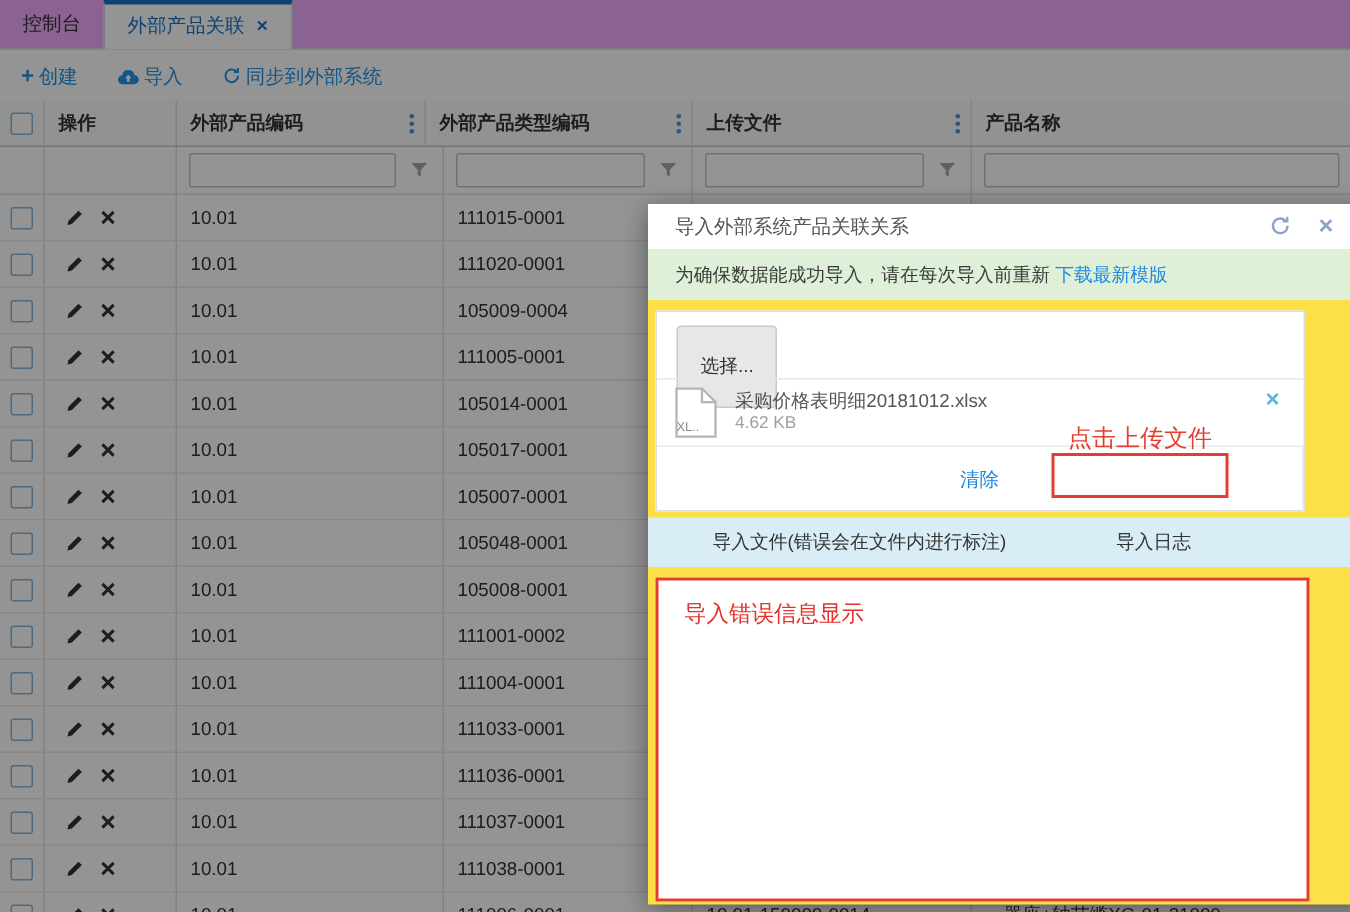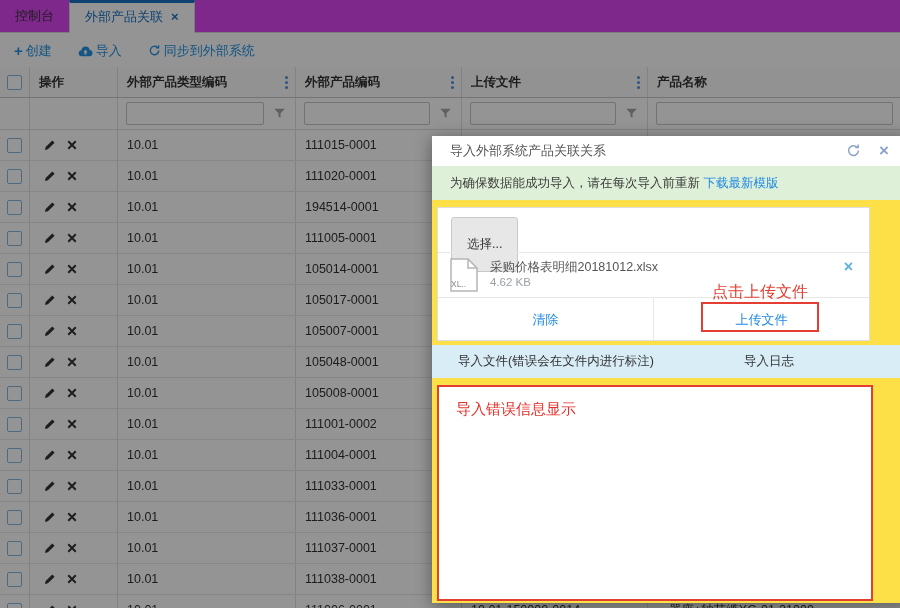--- a/index.html
+++ b/index.html
@@ -1,21 +1,21 @@
 <!DOCTYPE html>
 <html><head>
 <meta charset="utf-8">
 <style>
   * { margin:0; padding:0; box-sizing:border-box; }
   html,body { width:900px; height:608px; overflow:hidden; }
   body { font-family:"Liberation Sans","DejaVu Sans",sans-serif; font-size:13px; color:#333; background:#fff; position:relative; }
   .app { position:absolute; inset:0; }
 
   
-  .tabbar { position:absolute; top:0; left:0; right:0; height:33px; background:#d946ef; border-bottom:1px solid #d8d8d8; display:flex; }
+  .tabbar { position:absolute; top:0; left:0; right:0; height:33px; background:#f0abfc; border-bottom:1px solid #d8d8d8; display:flex; }
   .tab { height:33px; line-height:31px; padding:0 15px; color:#333; cursor:pointer; }
   .tab.active { background:#fff; border-left:1px solid #d8d8d8; border-right:1px solid #d8d8d8; border-top:3px solid #1a73c7; line-height:27px; color:#1a73c7; }
   .tab .tclose { color:#1a73c7; font-weight:bold; margin-left:8px; font-size:13px; }
 
   
   .toolbar { position:absolute; top:34px; left:0; right:0; height:33px; background:#fff; display:flex; align-items:center; gap:26px; padding-left:14px; }
   .tbtn { color:#2493e3; cursor:pointer; display:flex; align-items:center; gap:3px; font-size:13px; }
   .tbtn svg { display:block; }
   .plus-glyph { font-size:15px; font-weight:bold; line-height:1; }
 
@@ -54,28 +54,28 @@
   .m-banner a { color:#1e88e5; text-decoration:none; cursor:pointer; }
   .m-upbox { position:absolute; left:5px; top:71px; width:433px; height:134px; border:1px solid #dedede; background:#fff; }
   .choose-row { height:44px; position:relative; }
   .choose-btn { position:absolute; left:13px; top:9px; padding:18px 15px; background:#e7e7e7; border:1px solid #c9c9c9; border-radius:3px; font-size:12.5px; color:#333; cursor:pointer; }
   .file-row { height:45px; border-top:1px solid #e8e8e8; position:relative; }
   .doc-icon { position:absolute; left:12px; top:5px; width:28px; height:34px; }
   .doc-label { position:absolute; left:13px; top:26px; font-size:8.5px; color:#8a8a8a; letter-spacing:0; }
   .file-name { position:absolute; left:52px; top:6px; font-size:12.5px; color:#555; }
   .file-size { position:absolute; left:52px; top:23px; font-size:11.5px; color:#9aa0a6; }
   .file-remove { position:absolute; right:16px; top:5px; color:#5db2e0; font-size:16px; font-weight:bold; cursor:pointer; }
-  .action-row { height:43px; border-top:1px solid #e8e8e8; display:flex; }
+  .action-row { height:43px; border-top:1px solid #e8e8e8; display:flex;flex-direction:column; }
   .action-cell { flex:1; text-align:center; line-height:43px; color:#1e88e5; font-size:13px; cursor:pointer; }
   .action-cell.left { border-right:1px solid #e8e8e8; }
   .ann-rect { position:absolute; left:269px; top:166px; width:118px; height:30px; border:2px solid #e43e32; z-index:5; pointer-events:none; }
   .ann-text { position:absolute; left:280px; top:146px; color:#e43e32; font-size:16px; z-index:5; white-space:nowrap; }
   .m-tabs { position:absolute; left:0; right:0; top:209px; height:33px; background:#d9edf7; }
   .m-tab { position:absolute; top:0; line-height:33px; font-size:12.5px; color:#333; cursor:pointer; white-space:nowrap; }
-  .m-tab.files { left:26px; }
+  .m-tab.files { left:43px; }
   .m-tab.log { left:312px; }
   .m-errbox { position:absolute; left:5px; top:249px; width:436px; height:216px; border:2px solid #e43e32; background:#fff; }
   .err-text { padding:13px 17px; color:#e4312b; font-size:15px; }
 </style>
 </head>
 <body>
 
 <div class="app">
 
   <div class="screen">
@@ -108,30 +108,30 @@
         <span>同步到外部系统</span>
       </span>
     </div>
 
     <div class="grid">
       <div class="g-head">
         <div class="gc c0">
             <span class="cb"></span>
           </div>
         <div class="gc c1">操作</div>
+        <div class="gc c3">
+          <span>外部产品编码</span>
+          <span class="dots">
+              <i></i>
+              <i></i>
+              <i></i>
+            </span>
+        </div>
         <div class="gc c2">
           <span>外部产品类型编码</span>
-          <span class="dots">
-              <i></i>
-              <i></i>
-              <i></i>
-            </span>
-        </div>
-        <div class="gc c3">
-          <span>外部产品编码</span>
           <span class="dots">
               <i></i>
               <i></i>
               <i></i>
             </span>
         </div>
         <div class="gc c4">
           <span>上传文件</span>
           <span class="dots">
               <i></i>
@@ -217,21 +217,21 @@
             </div>
     <div class="gc c1">
       <svg class="icn" viewBox="0 0 16 16">
                 <path d="M11.1 1.9l3 3L5.2 13.8l-3.9.9.9-3.9z" fill="#333"></path>
               </svg>
       <svg class="icn" viewBox="0 0 16 16">
                 <path d="M3 3l10 10M13 3L3 13" stroke="#333" stroke-width="2.6"></path>
               </svg>
     </div>
     <div class="gc c2 txt">10.01</div>
-    <div class="gc c3 txt">194514-0001</div>
+    <div class="gc c3 txt">105009-0004</div>
     <div class="gc c4 txt"></div>
     <div class="gc c5 txt"></div>
   </div>
 
   <div class="g-row">
     <div class="gc c0">
               <span class="cb"></span>
             </div>
     <div class="gc c1">
       <svg class="icn" viewBox="0 0 16 16">

